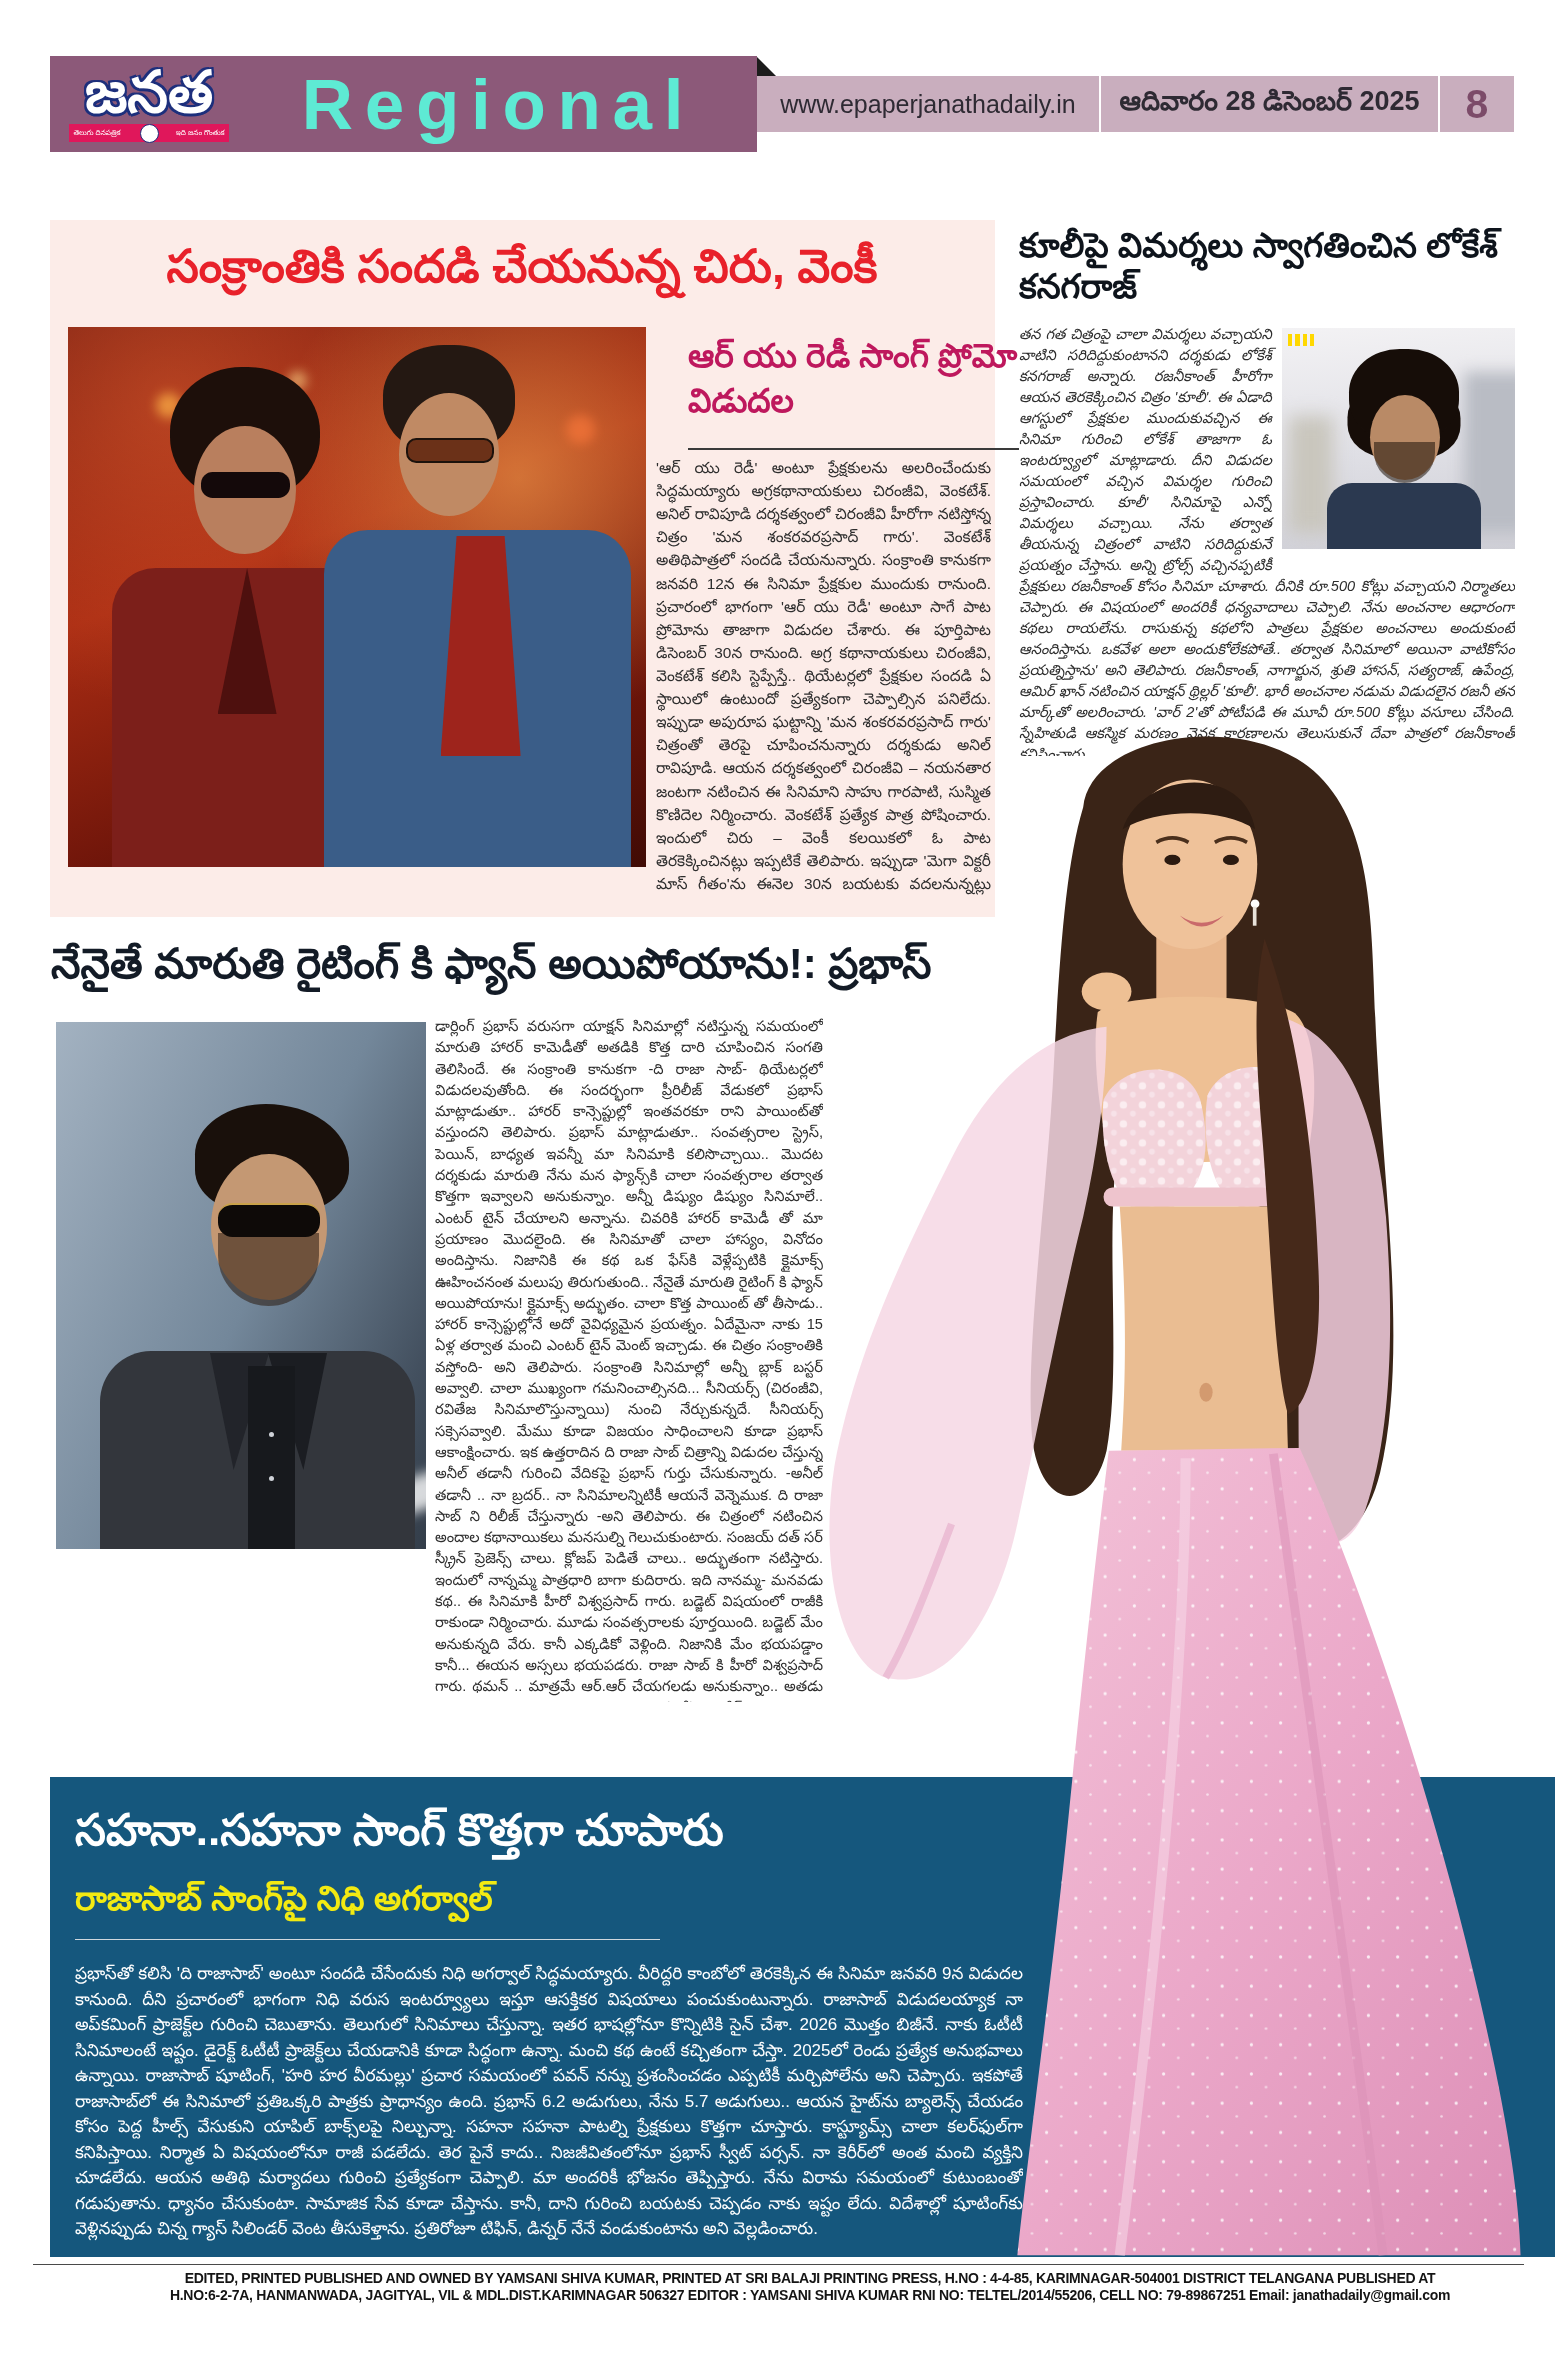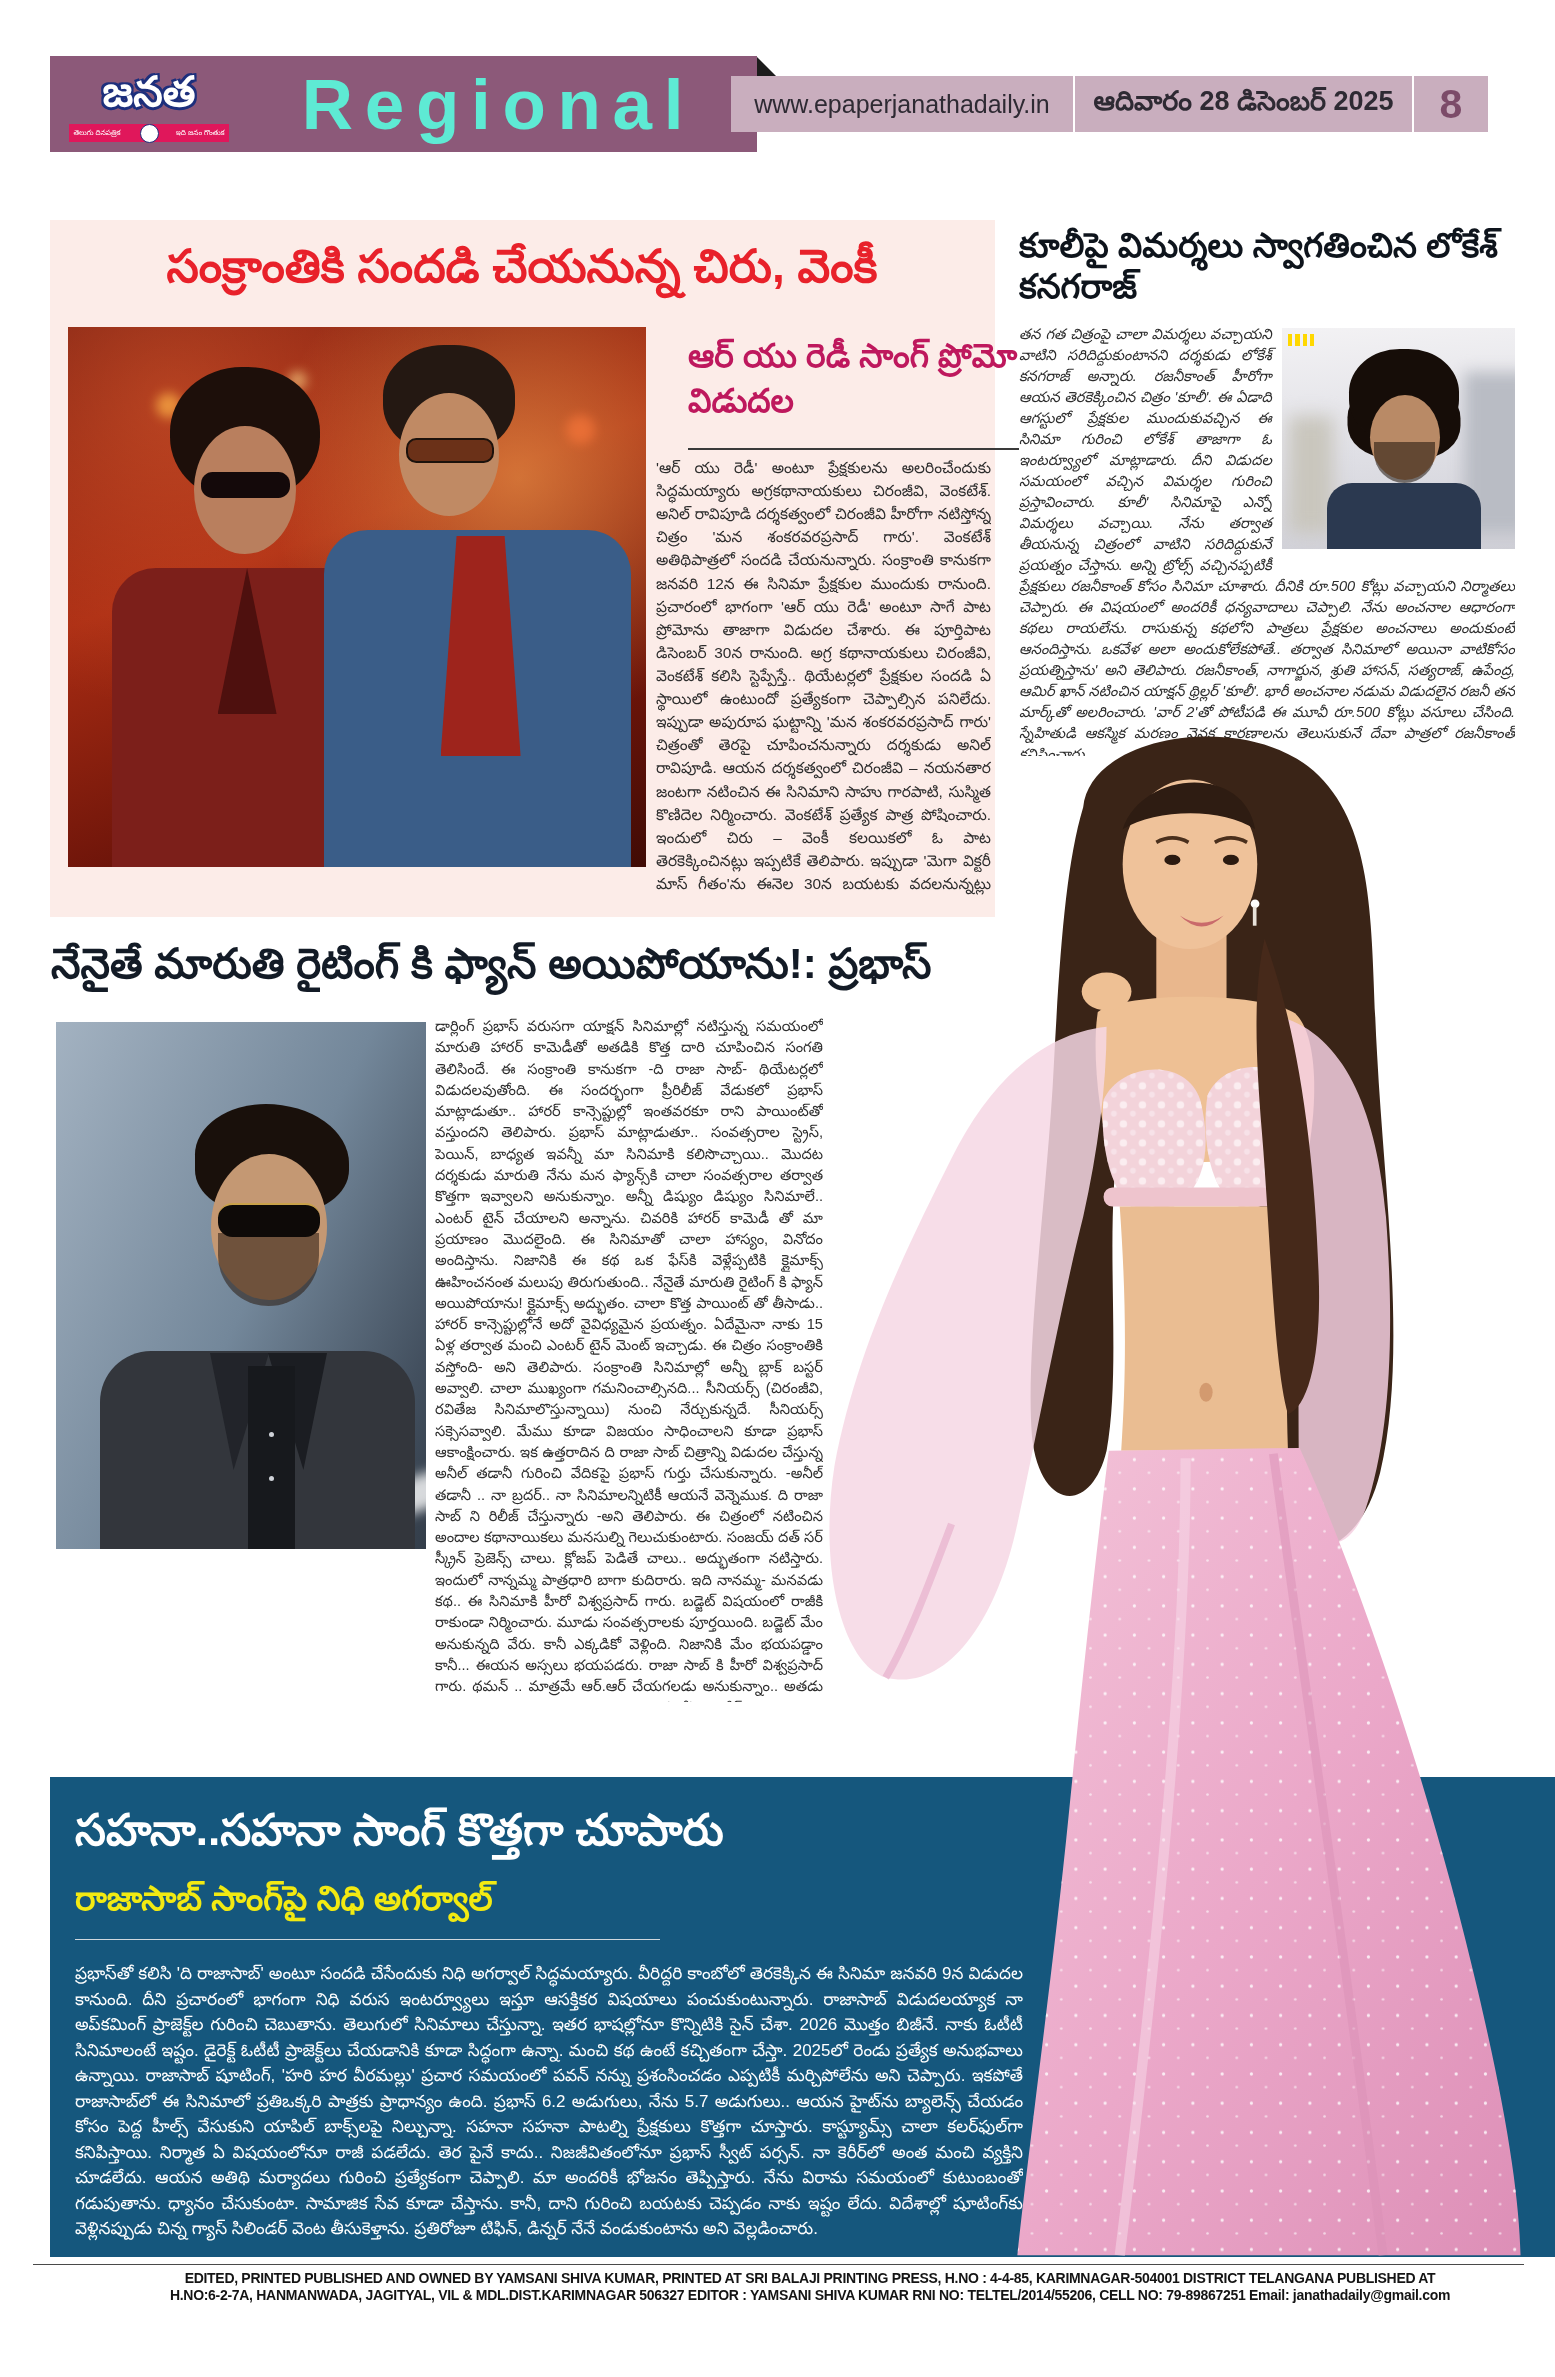--- a/index.html
+++ b/index.html
@@ -2,33 +2,33 @@
 <html style="font-size:11.7px"><head>
 <meta charset="utf-8">
 <style>
   html,body{margin:0;padding:0;background:#e8e8e8;}
   #page{position:relative;width:1556px;height:2377px;background:#ffffff;overflow:hidden;
         font-family:"Liberation Sans","DejaVu Sans",sans-serif;color:#222;}
 
   
   .mast-dark{position:absolute;left:50px;top:56px;width:707px;height:96px;background:#8C5979;}
   .logo{position:absolute;left:19px;top:5.9px;width:160px;height:83px;text-align:center;}
-  .logo-main{font-size:42px;font-weight:800;color:#ffffff;line-height:59px;
+  .logo-main{font-size:58px;font-weight:800;color:#ffffff;line-height:59px;
     text-shadow:-2.2px -2.2px 0 #1d2f7c,2.2px -2.2px 0 #1d2f7c,-2.2px 2.2px 0 #1d2f7c,2.2px 2.2px 0 #1d2f7c,0 2.9px 0 #1d2f7c;}
   .logo-strip{position:absolute;left:0;bottom:2.9px;width:160px;height:17.6px;background:#E0175B;
     display:flex;align-items:center;justify-content:space-between;padding:0 4.4px;box-sizing:border-box;}
   .logo-strip span{font-size:7.3px;color:#ffffff;white-space:nowrap;}
   .logo-dot{position:absolute;left:71px;bottom:1.5px;width:19px;height:19px;border-radius:50%;
     background:#ffffff;border:1.5px solid #1d2f7c;box-sizing:border-box;}
   .mast-section{position:absolute;left:196px;top:0;width:505px;height:96px;
     display:flex;align-items:center;justify-content:center;
     font-size:71px;font-weight:800;letter-spacing:11.7px;color:#5eead4;}
   .mast-fold{position:absolute;left:757px;top:57px;width:37px;height:37px;background:#1c1c1c;
     clip-path:polygon(0 0,100% 100%,0 100%);}
-  .mast-light{position:absolute;left:731px;top:76px;width:757px;height:56px;background:#C9AEBE;
+  .mast-light{position:absolute;left:757px;top:76px;width:757px;height:56px;background:#C9AEBE;
     display:flex;align-items:stretch;}
   .mast-cell{display:flex;align-items:center;justify-content:center;color:#2E2A33;}
   .mast-url{width:342px;font-size:25px;border-right:2.2px solid #ffffff;}
   .mast-date{width:337px;font-size:27px;font-weight:700;border-right:2.2px solid #ffffff;}
   .mast-page{flex:1;font-size:41px;font-weight:800;color:#7C4B69;}
 
   
   .a1{position:absolute;left:50px;top:220px;width:945px;height:697px;background:#FCECE8;}
   .a1-headline{position:absolute;left:22px;top:19px;width:900px;text-align:center;
     font-size:46px;font-weight:800;color:#E8212A;white-space:nowrap;overflow:hidden;}

